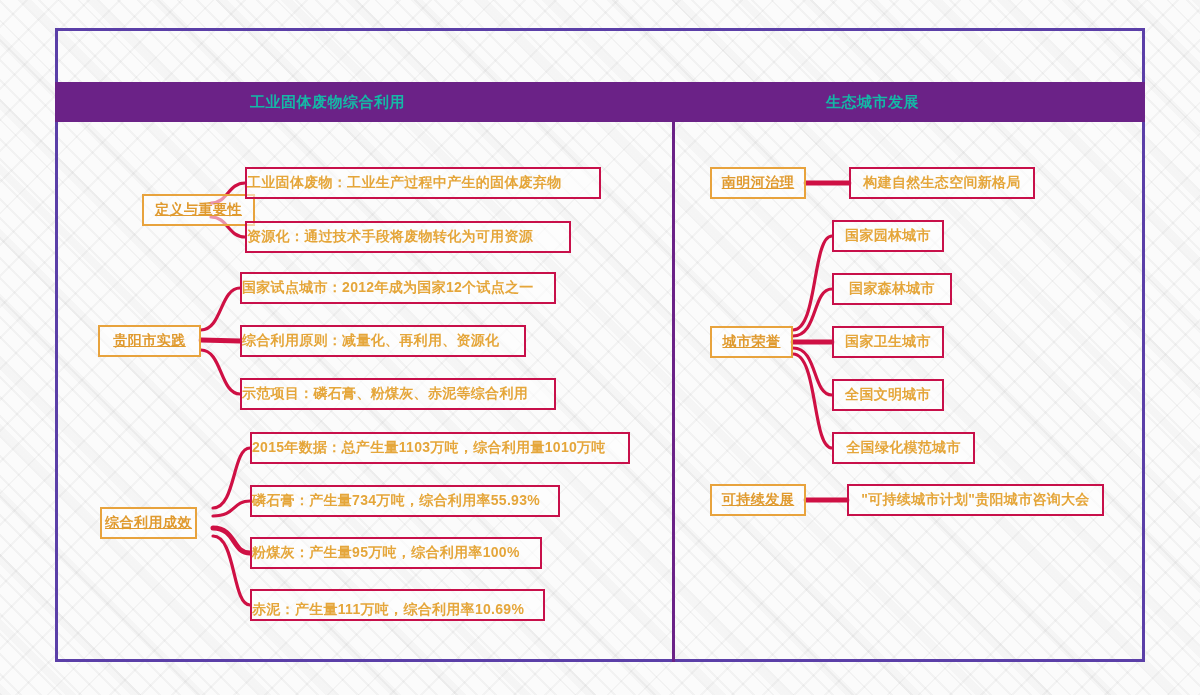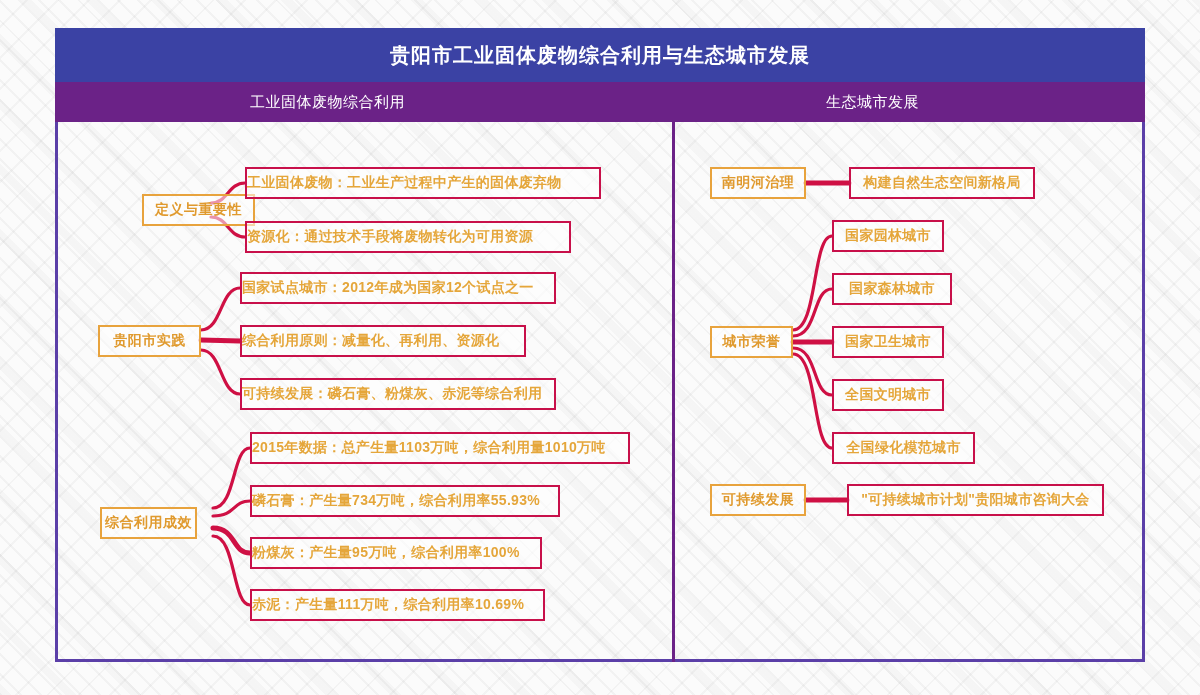--- a/index.html
+++ b/index.html
@@ -24,21 +24,21 @@
     background:#3B42A4;color:#ffffff;
     display:flex;align-items:center;justify-content:center;
     font-size:20px;font-weight:bold;letter-spacing:1px;box-sizing:border-box;
   }
   .sub-bar{
     position:absolute;left:55px;top:82px;width:1090px;height:40px;
     background:#6B2287;box-sizing:border-box;display:flex;
   }
   .sub-cell{
     flex:1;display:flex;align-items:center;justify-content:center;
-    color:#ffffff;font-size:15px;font-weight:normal;letter-spacing:.5px;
+    color:#14b8a6;font-size:15px;font-weight:bold;letter-spacing:.5px;
   }
   .divider{
     position:absolute;left:672px;top:122px;width:3px;height:540px;
     background:#6B2287;
   }
 
   
   svg.links{position:absolute;left:0;top:0;width:1200px;height:695px;pointer-events:none;}
   svg.links path{fill:none;stroke:#CF1044;stroke-width:3.2;stroke-linecap:round;}
   svg.links path.thick{stroke-width:5;}
@@ -47,36 +47,36 @@
   .node{
     position:absolute;box-sizing:border-box;
     display:flex;align-items:center;
     background:rgba(255,255,255,0.55);
     white-space:nowrap;
   }
   .node.parent{
     border:2.5px solid #E8A33D;color:#E09A2E;
     font-size:14px;font-weight:bold;justify-content:center;
     letter-spacing:.5px;
+    text-decoration:underline;
   }
   .node.child{
     border:2.5px solid #C8104A;color:#E5A63A;
     font-size:14px;font-weight:bold;
     letter-spacing:.3px;
   }
   .node.child.center{justify-content:center;padding-left:0;}
 </style>
 </head>
 <body>
 
 <div id="stage">
 
   <div class="frame"></div>
 
-  <div class="title-bar">贵阳市工业固体废物综合利用与生态城市发展</div>
 
   <div class="sub-bar">
     <div class="sub-cell">工业固体废物综合利用</div>
     <div class="sub-cell">生态城市发展</div>
   </div>
 
   <div class="divider"></div>
 
   <svg class="links" viewBox="0 0 1200 695">
 
@@ -116,36 +116,36 @@
   <div class="node parent" style="left:98px;top:325px;width:103px;height:32px;">
     <span>贵阳市实践</span>
   </div>
   <div class="node child" style="left:240px;top:272px;width:316px;height:32px;">
     <span>国家试点城市：2012年成为国家12个试点之一</span>
   </div>
   <div class="node child" style="left:240px;top:325px;width:286px;height:32px;">
     <span>综合利用原则：减量化、再利用、资源化</span>
   </div>
   <div class="node child" style="left:240px;top:378px;width:316px;height:32px;">
-    <span>可持续发展：磷石膏、粉煤灰、赤泥等综合利用</span>
+    <span>示范项目：磷石膏、粉煤灰、赤泥等综合利用</span>
   </div>
 
   <div class="node parent" style="left:100px;top:507px;width:97px;height:32px;">
     <span>综合利用成效</span>
   </div>
   <div class="node child" style="left:250px;top:432px;width:380px;height:32px;">
     <span>2015年数据：总产生量1103万吨，综合利用量1010万吨</span>
   </div>
   <div class="node child" style="left:250px;top:485px;width:310px;height:32px;">
     <span>磷石膏：产生量734万吨，综合利用率55.93%</span>
   </div>
   <div class="node child" style="left:250px;top:537px;width:292px;height:32px;">
     <span>粉煤灰：产生量95万吨，综合利用率100%</span>
   </div>
-  <div class="node child" style="left:250px;top:589px;width:295px;height:32px;">
+  <div class="node child" style="left:250px;top:589px;width:295px;height:32px;align-items:flex-end;">
     <span>赤泥：产生量111万吨，综合利用率10.69%</span>
   </div>
 
   <div class="node parent" style="left:710px;top:167px;width:96px;height:32px;">
     <span>南明河治理</span>
   </div>
   <div class="node child center" style="left:849px;top:167px;width:186px;height:32px;">
     <span>构建自然生态空间新格局</span>
   </div>
 

